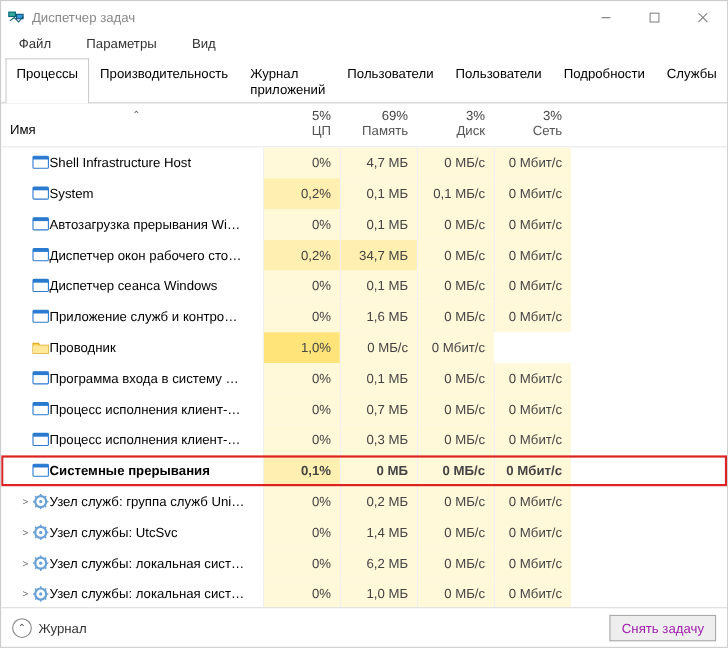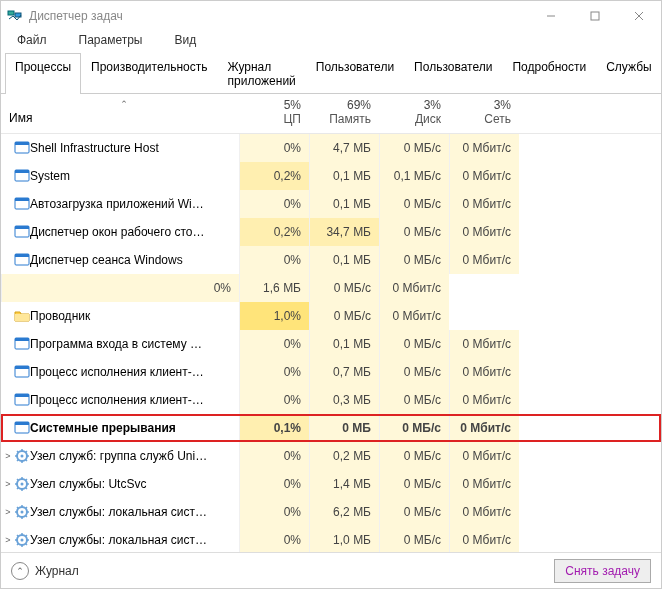--- a/index.html
+++ b/index.html
@@ -13,21 +13,21 @@
 .tabs { display: flex; border-bottom: 1px solid #ccc; padding-left: 4px; }
 .tab { padding: 6px 9px; color: #000000; border: 1px solid transparent; border-bottom: none; margin-bottom: -1px; }
 .tab.active { border-color: #ccc; background: #fff; }
 .grid { flex: 1; overflow: hidden; }
 .row { display: grid; grid-template-columns: 238px 70px 70px 70px 70px; align-items: center; height: 28px; }
 .header { height: 40px; border-bottom: 1px solid #e8e8e8; }
 .header .namecol { position: relative; text-align: left; padding-left: 8px; display: flex; flex-direction: column; justify-content: flex-end; padding-bottom: 4px; }
 .header .col { text-align: right; padding-right: 8px; display: flex; flex-direction: column; justify-content: flex-end; padding-bottom: 4px; color: #555; }
 .header .col .perc { color: #444; }
 .sort-chevron { width: 100%; text-align: center; font-size: 9px; color: #666; margin-bottom: 2px; }
-.namecell { display: flex; align-items: center; gap: 0; padding-left: 1px; overflow: hidden; white-space: nowrap; }
+.namecell { display: flex; align-items: center; gap: 0; padding-left: 16px; overflow: hidden; white-space: nowrap; }
 .expander { width: 12px; text-align: center; color: #666; font-size: 9px; }
 .ico { width: 16px; height: 16px; display: inline-flex; align-items: center; justify-content: center; flex-shrink: 0; }
 .datacell { text-align: right; padding-right: 8px; border-left: 1px solid #f0f0f0; height: 100%; display: flex; align-items: center; justify-content: flex-end; color: #444; }
 .heat0 { background: #fff8d9; }
 .heat1 { background: #ffefb0; }
 .heat2 { background: #ffe47a; }
 .highlighted { outline: 2px solid #d22; outline-offset: -2px; font-weight: bold; }
 .bodyrows { overflow: hidden; }
 .footer { height: 36px; border-top: 1px solid #ddd; display: flex; align-items: center; padding: 0 10px; }
 .fewer { display: flex; align-items: center; gap: 6px; color: #333; }
@@ -141,21 +141,21 @@
       </div>
       <div class="row">
         <div class="namecell">
           <span class="expander"></span>
           <span class="ico">
             <svg viewBox="0 0 16 16">
               <rect x="1" y="2" width="14" height="11" rx="1" fill="#fff" stroke="#2a7ad0"></rect>
               <rect x="1" y="2" width="14" height="3" fill="#2a7ad0"></rect>
             </svg>
           </span>
-          <span>Автозагрузка приложений Wi…</span>
+          <span>Автозагрузка прерывания Wi…</span>
         </div>
         <div class="datacell heat0">0%</div>
         <div class="datacell heat0">0,1 МБ</div>
         <div class="datacell heat0">0 МБ/с</div>
         <div class="datacell heat0">0 Мбит/с</div>
       </div>
       <div class="row">
         <div class="namecell">
           <span class="expander"></span>
           <span class="ico">
@@ -181,20 +181,30 @@
             </svg>
           </span>
           <span>Диспетчер сеанса  Windows</span>
         </div>
         <div class="datacell heat0">0%</div>
         <div class="datacell heat0">0,1 МБ</div>
         <div class="datacell heat0">0 МБ/с</div>
         <div class="datacell heat0">0 Мбит/с</div>
       </div>
       <div class="row">
+        <div class="namecell">
+          <span class="expander"></span>
+          <span class="ico">
+            <svg viewBox="0 0 16 16">
+              <rect x="1" y="2" width="14" height="11" rx="1" fill="#fff" stroke="#2a7ad0"></rect>
+              <rect x="1" y="2" width="14" height="3" fill="#2a7ad0"></rect>
+            </svg>
+          </span>
+          <span>Приложение служб и контро…</span>
+        </div>
         <div class="datacell heat0">0%</div>
         <div class="datacell heat0">1,6 МБ</div>
         <div class="datacell heat0">0 МБ/с</div>
         <div class="datacell heat0">0 Мбит/с</div>
       </div>
       <div class="row">
         <div class="namecell">
           <span class="expander"></span>
           <span class="ico">
             <svg viewBox="0 0 16 16">

